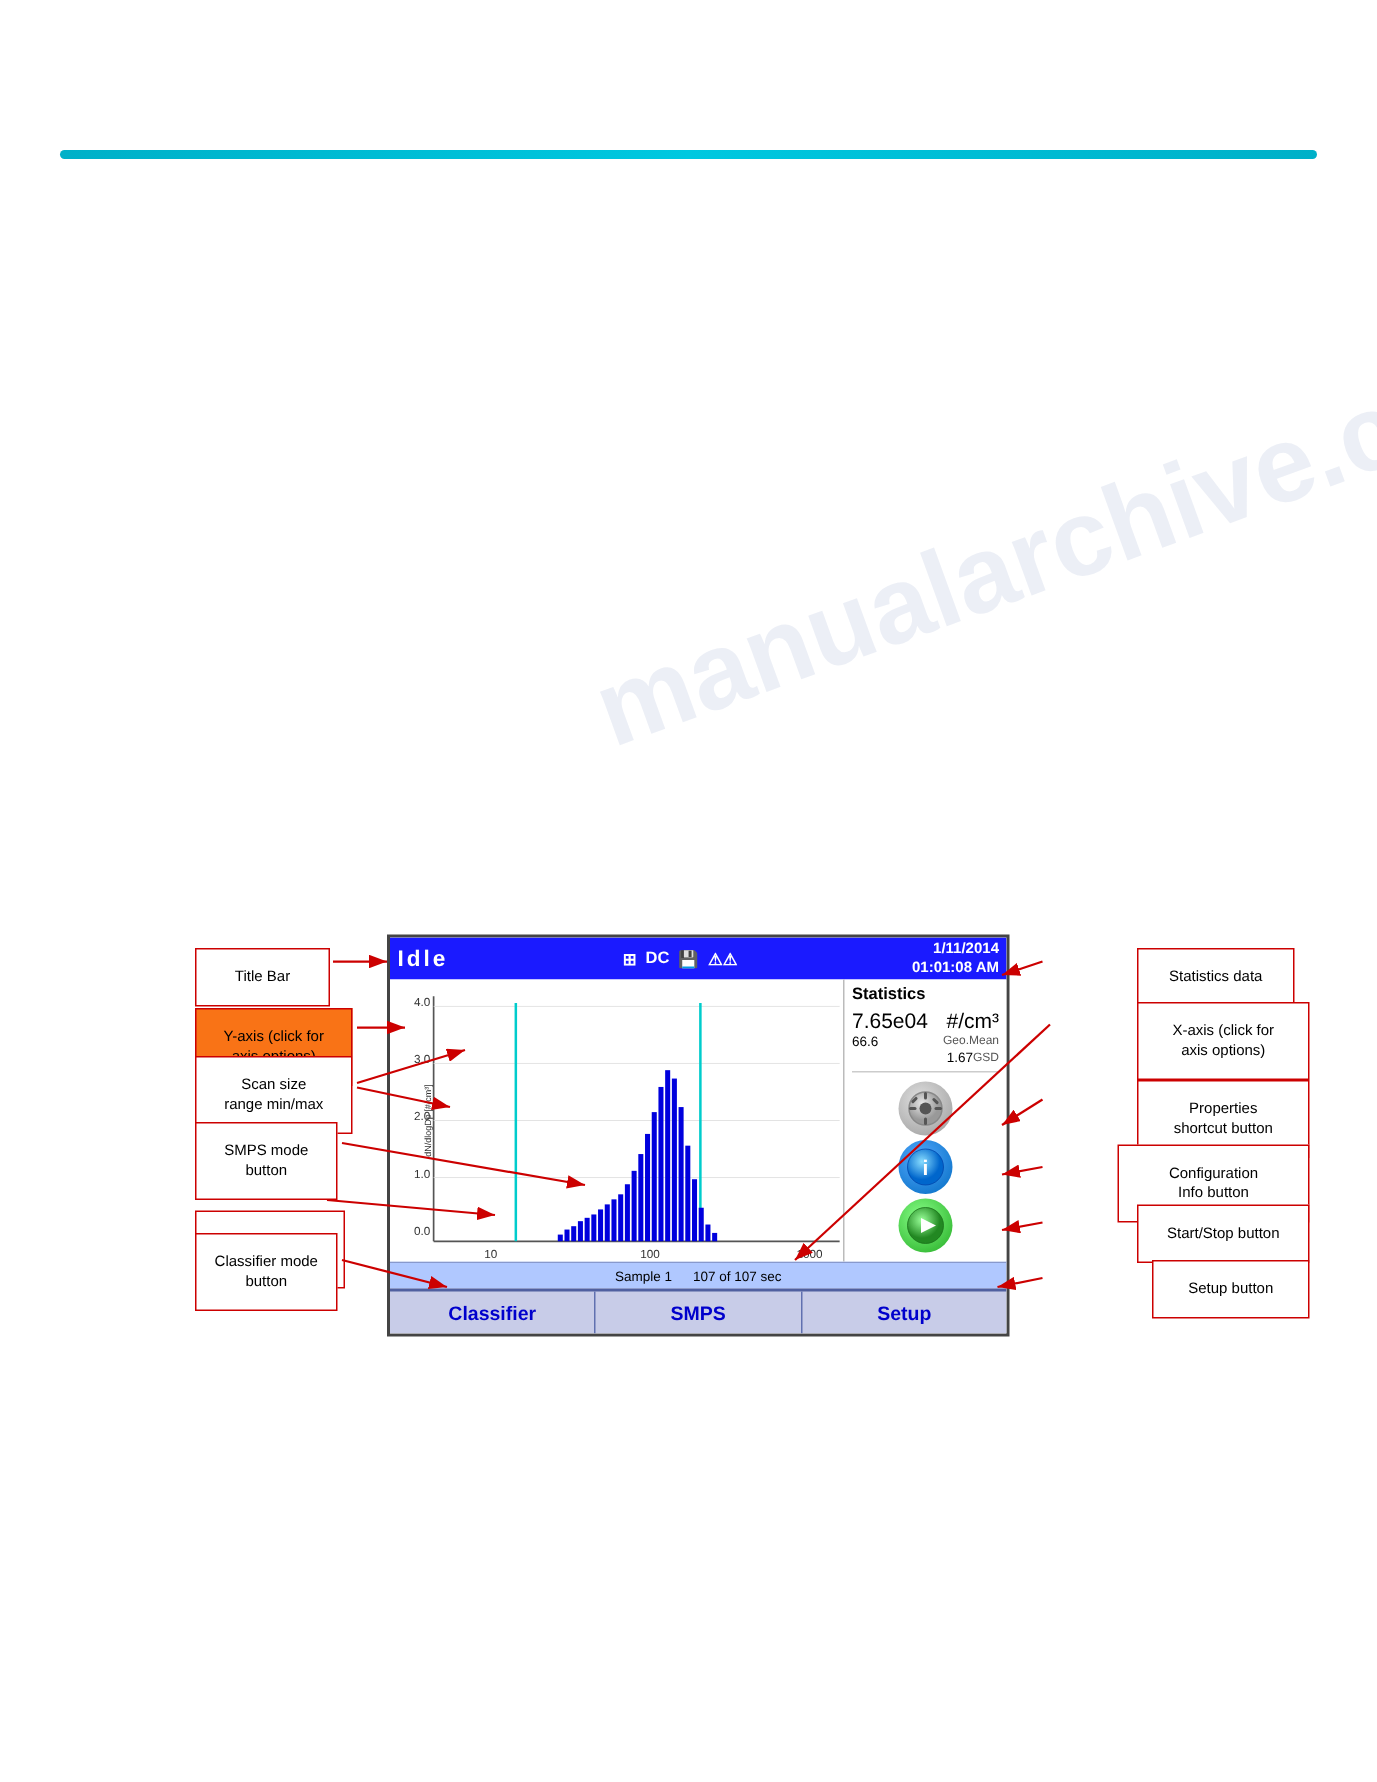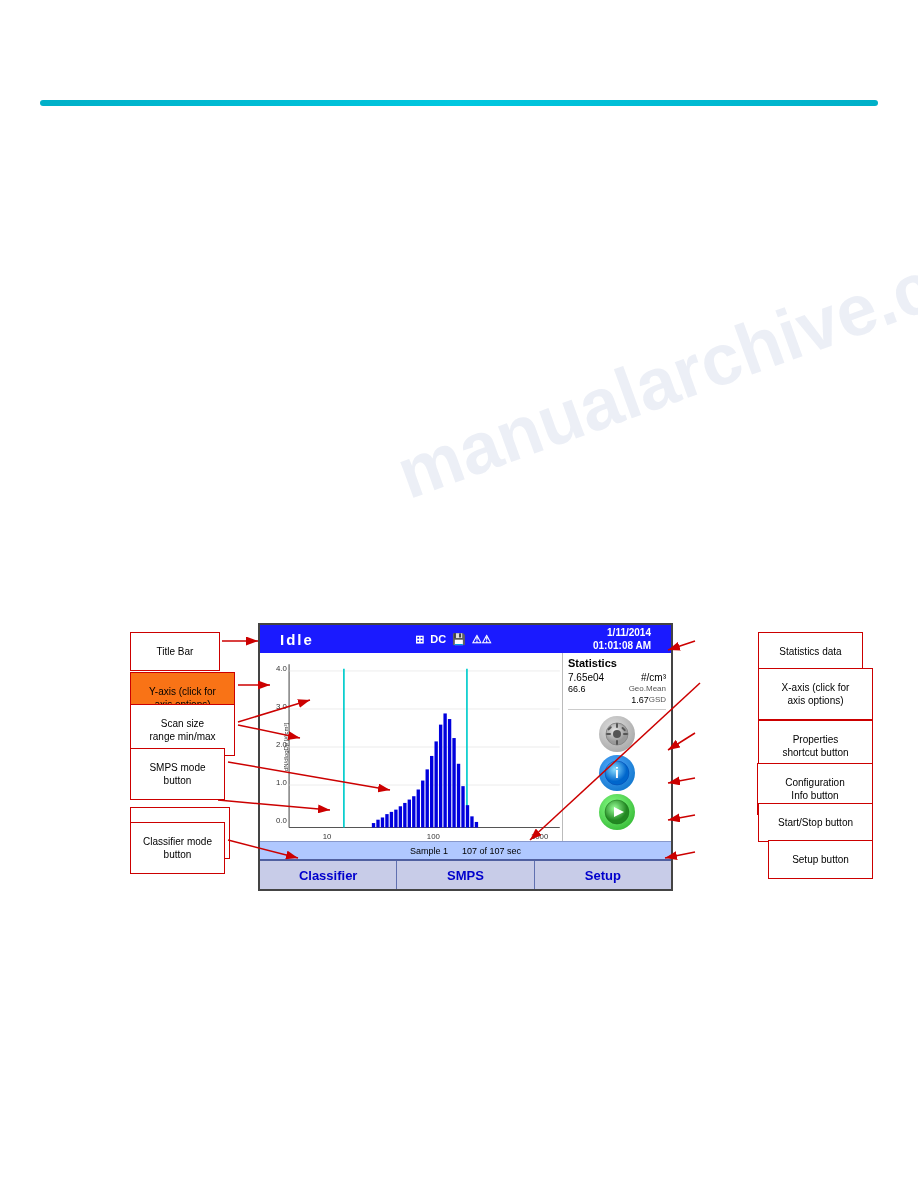--- a/index.html
+++ b/index.html
@@ -37,21 +37,21 @@
       z-index: 0;
     }
 
     
     .screen-titlebar {
       background: #1a1aff;
       color: #fff;
       display: flex;
       align-items: center;
       justify-content: space-between;
-      padding: 2px 20px;
+      padding: 2px 5px;
       font-size: 13px;
       font-weight: bold;
       height: 28px;
     }
     .titlebar-left {
       font-size: 15px;
       letter-spacing: 2px;
     }
     .titlebar-center {
       display: flex;
@@ -199,21 +199,21 @@
           <rect x="184" y="132" width="3" height="20" fill="#0000dd"></rect>
           <rect x="188" y="142" width="3" height="10" fill="#0000dd"></rect>
           <rect x="192" y="147" width="3" height="5" fill="#0000dd"></rect>
 
           <text x="147" y="172" font-size="7.5" fill="#333" text-anchor="middle">Diameter (nm)</text>
         </svg>
       </div>
 
       <div style="width:108px; padding:4px 5px; background:#fff;">
         <div style="font-size:11px; font-weight:bold; color:#000; margin-bottom:3px;">Statistics</div>
-        <div style="display:flex; justify-content:space-between; font-size:10px; margin-bottom:1px;">
+        <div style="display:flex; justify-content:space-between; font-size:14px; margin-bottom:1px;">
           <span>7.65e04</span>
           <span>#/cm³</span>
         </div>
         <div style="display:flex; justify-content:space-between; font-size:9px; margin-bottom:1px;">
           <span>66.6</span>
           <span style="font-size:8px; color:#555;">Geo.Mean</span>
         </div>
         <div style="display:flex; justify-content:flex-end; font-size:9px; margin-bottom:4px;">
           <span>1.67</span>
           <span style="font-size:8px; color:#555;">GSD</span>
@@ -312,21 +312,21 @@
   <div class="label-box" style="top:668px; right:45px; width:115px;">
     <span style="white-space:pre-line;margin-top:24px;">X-axis (click for
 axis options)</span>
   </div>
 
   <div class="label-box" style="top:720px; right:45px; width:115px;">
     <span style="white-space:pre-line;">Properties
 shortcut button</span>
   </div>
 
-  <div class="label-box" style="top:763px; right:45px; width:116px;">
+  <div class="label-box" style="top:763px; right:45px; width:128px;">
     <span style="white-space:pre-line;">Configuration
 Info button</span>
   </div>
 
   <div class="label-box" style="top:803px; right:45px; width:115px;">Start/Stop
 button</div>
 
   <div class="label-box" style="top:840px; right:45px; width:105px;">Setup button</div>
 
   <svg class="arrows-overlay">

